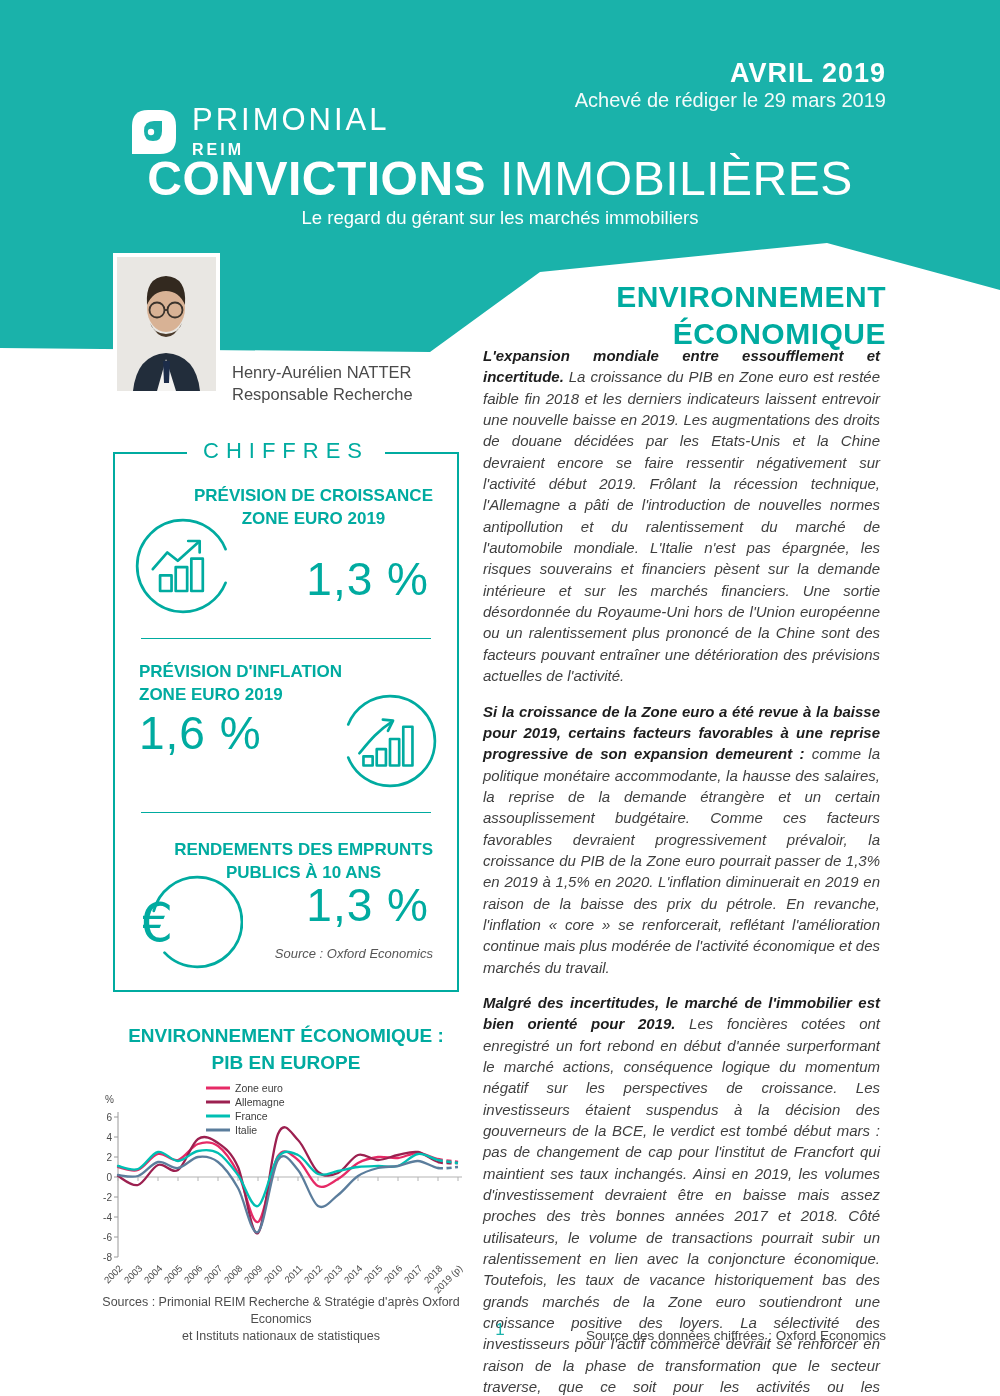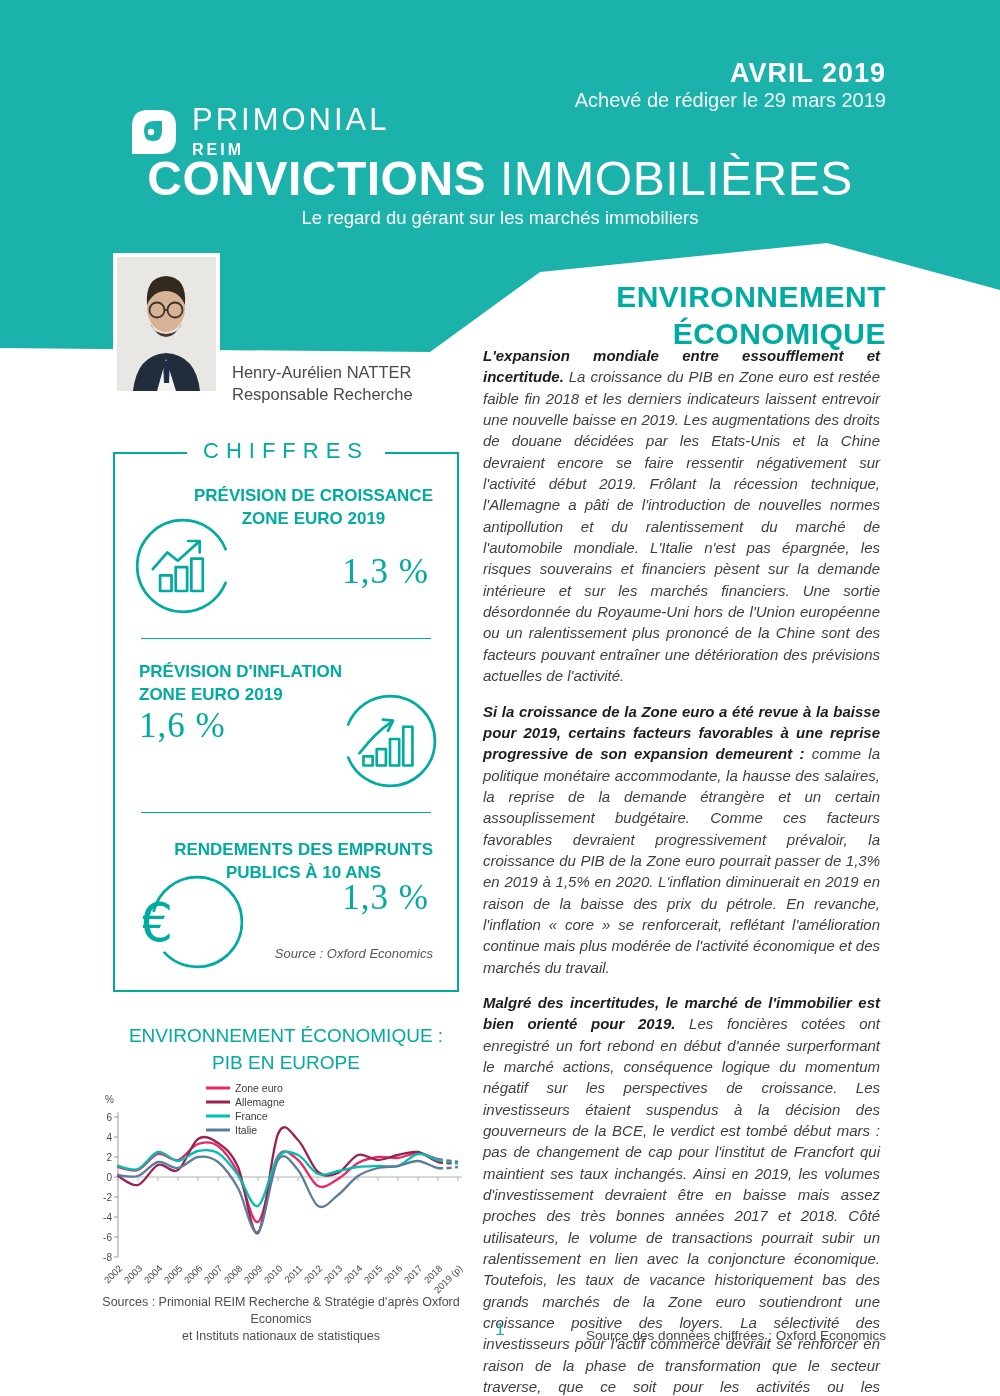--- a/index.html
+++ b/index.html
@@ -27,28 +27,28 @@
   .author{position:absolute;left:232px;top:361px;color:#4a4a4a;font-size:16.5px;line-height:22px;}
   
   .section-heading{position:absolute;right:114px;top:278px;text-align:right;color:var(--accent,#00aba0);
     font-size:30px;font-weight:700;line-height:37px;letter-spacing:.5px;}
   
   .chiffres-box{position:absolute;left:113px;top:452px;width:346px;height:540px;
     border:2px solid var(--accent,#00aba0);box-sizing:border-box;padding-left:44px;}
   .chiffres-label{position:absolute;top:-16px;left:50%;transform:translateX(-50%);
     background:#fff;padding:0 16px;font-size:22px;letter-spacing:7px;color:var(--accent,#00aba0);white-space:nowrap;}
   .stat-label{position:absolute;color:var(--accent,#00aba0);font-weight:700;font-size:17px;line-height:23px;}
-  .stat-value{position:absolute;color:var(--accent,#00aba0);font-weight:200;font-size:35px;letter-spacing:1px;
-    font-family:Liberation Serif, serif;}
+  .stat-value{position:absolute;color:var(--accent,#00aba0);font-weight:200;font-size:46px;letter-spacing:1px;
+    font-family:Liberation Sans, sans-serif;}
   .stat-icon{position:absolute;}
   .divider{position:absolute;left:26px;right:26px;height:0;border-top:1.6px solid var(--accent,#00aba0);}
   .stat-source{position:absolute;right:24px;color:#555;font-size:13px;font-style:italic;}
   
   .chart-title{position:absolute;left:113px;top:1022px;width:346px;text-align:center;
-    color:var(--accent,#00aba0);font-weight:400;font-size:19px;line-height:27px;}
+    color:var(--accent,#00aba0);font-weight:700;font-size:19px;line-height:27px;}
   .chart-wrap{position:absolute;left:88px;top:1072px;width:388px;height:222px;}
   .chart-sources{position:absolute;left:90px;top:1294px;width:382px;text-align:center;
     color:#4d4d4d;font-size:12.5px;line-height:17px;}
   
   .article{position:absolute;left:483px;top:345px;width:403px;color:#3f3f3f;
     font-size:15px;line-height:21.35px;text-align:justify;}
   .article p{margin:0 6px 14px 0;font-style:italic;}
   .article .lead{font-weight:700;color:#1d1d1d;}
   
   .footer-source{position:absolute;right:114px;top:1312px;color:#474747;font-size:13.5px;margin-top:16px;}

